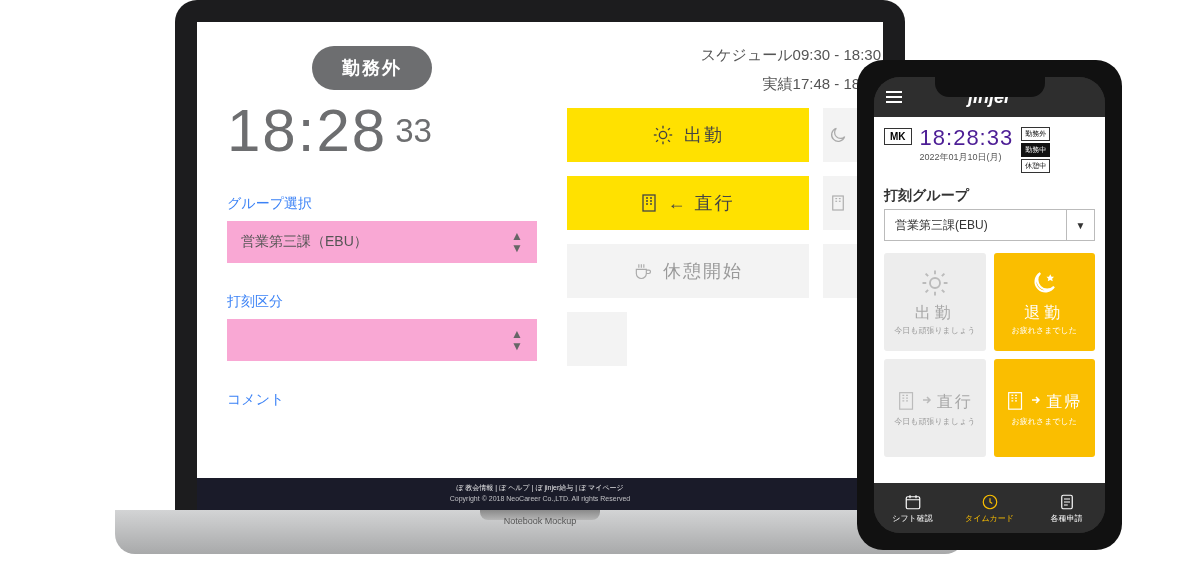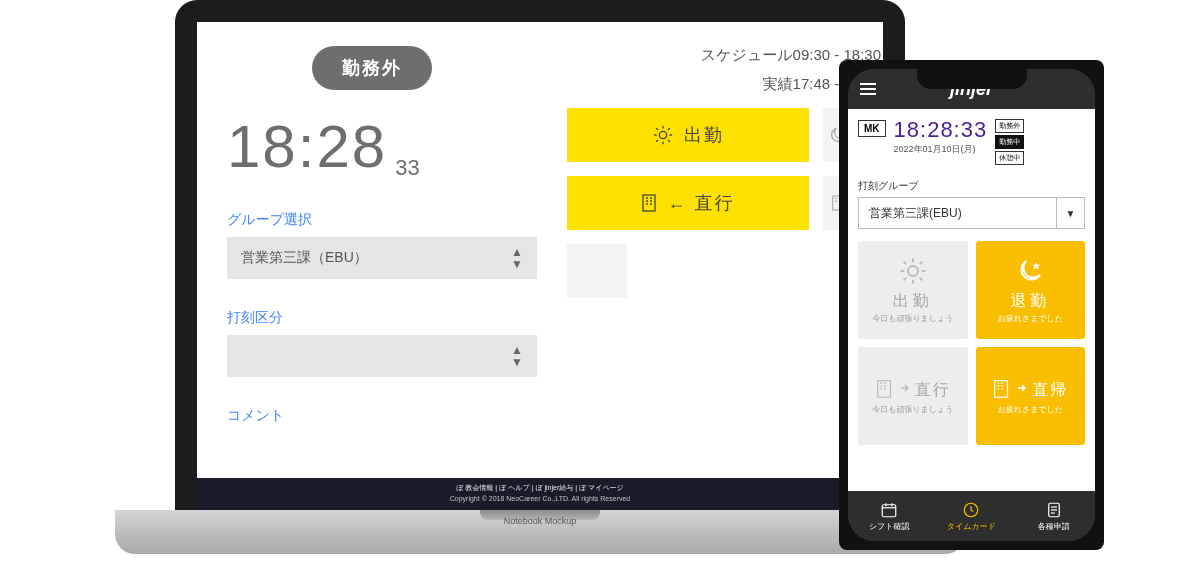--- a/index.html
+++ b/index.html
@@ -75,34 +75,34 @@
     background: #6d6e70;
     color: #fff;
     display: inline-block;
     padding: 10px 30px;
     border-radius: 30px;
     font-size: 18px;
     font-weight: 600;
     letter-spacing: 2px;
   }
   .big-clock {
-    margin-top: 22px;
+    margin-top: 6px;
     color: #6d6e70;
     display: flex;
-    align-items: flex-end;
+    align-items: center;
     gap: 8px;
   }
   .big-clock .hhmm { font-size: 60px; font-weight: 400; letter-spacing: 2px; }
-  .big-clock .sec  { font-size: 22px; }
+  .big-clock .sec  { font-size: 33px; }
 
   .field-label { font-size: 14px; color: #3b82f6; margin-top: 30px; margin-bottom: 8px; }
   .select-box {
     width: 310px;
     height: 42px;
-    background: #e5e5e5;
+    background: #f9a8d4;
     display: flex;
     align-items: center;
     justify-content: space-between;
     padding: 0 14px;
     font-size: 14px;
     color: #555;
     border: none;
     text-align: right;
   }
   .select-caret { font-size: 12px; color: #666; line-height: 1; }
@@ -146,27 +146,27 @@
     padding: 5px 0 6px 0;
     text-align: center;
     line-height: 1.5;
   }
   .laptop-footer .links { opacity: .9; }
   .laptop-footer .copy  { opacity: .7; }
 
   
   .phone {
     position: absolute;
-    right: 96px;
+    right: 78px;
     top: 60px;
     width: 265px;
     height: 490px;
     background: #111;
-    border-radius: 8px;
-    padding: 9px;
+    border-radius: 26px;
+    padding: 17px;
   }
   .phone-inner {
     width: 100%;
     height: 100%;
     background: #2e2e2e;
     border-radius: 26px;
     overflow: hidden;
     position: relative;
     display: flex;
     flex-direction: column;
@@ -213,21 +213,21 @@
     padding: 2px 5px;
     margin-top: 3px;
   }
   .ph-clock { font-size: 22px; color: #4c1d95; font-weight: 400; letter-spacing: 1px; }
   .ph-date { font-size: 9px; color: #555; }
   .ph-status-stack { display:flex; flex-direction:column; gap:2px; margin-top:2px; }
   .ph-tag { font-size: 7px; padding: 1px 3px; border:1px solid #333; text-align:center; }
   .ph-tag.solid { background:#111; color:#fff; border-color:#111; }
 
   .ph-body { background:#fff; flex:1; padding: 0 10px 10px 10px; }
-  .ph-section-label { font-size: 10px; font-weight:400; padding: 8px 0 4px 0; color:#333; }
+  .ph-section-label { font-size: 14px; font-weight:700; padding: 8px 0 4px 0; color:#333; }
   .ph-select {
     border:1px solid #bbb;
     height: 32px;
     display:flex;
     align-items:center;
     justify-content:space-between;
     padding: 0 10px;
     font-size: 12px;
     color:#333;
   }
@@ -368,20 +368,33 @@
                     <rect x="2" y="2" width="12" height="16"></rect>
                     <line x1="5" y1="5" x2="7" y2="5"></line>
                     <line x1="9" y1="5" x2="11" y2="5"></line>
                     <line x1="5" y1="8" x2="7" y2="8"></line>
                     <line x1="9" y1="8" x2="11" y2="8"></line>
                   </svg>
                 <span>→</span>
               </div>
             </div>
             <div class="btn-row">
+              <div class="action-btn gray w-main" style="justify-content:center">
+                <svg width="20" height="18" viewBox="0 0 24 20" fill="none" stroke="#aaa" stroke-width="1.4">
+                    <path d="M4 8 h12 v5 a5 5 0 0 1 -12 0 z"></path>
+                    <path d="M16 9 h3 a2 2 0 0 1 0 4 h-3"></path>
+                    <path d="M7 2 q0 2 0 4"></path>
+                    <path d="M10 2 q0 2 0 4"></path>
+                    <path d="M13 2 q0 2 0 4"></path>
+                  </svg>
+                <span>休憩開始</span>
+              </div>
+              <div class="action-btn gray w-cut"></div>
+            </div>
+            <div class="btn-row">
               <div class="action-btn gray w-cut"></div>
             </div>
           </div>
         </div>
 
       </div>
       <div class="laptop-footer">
         <div class="links">ぼ 教会情報 | ぼ ヘルプ | ぼ jinjer給与 | ぼ マイページ</div>
         <div class="copy">Copyright © 2018 NeoCareer Co.,LTD. All rights Reserved</div>
       </div>

